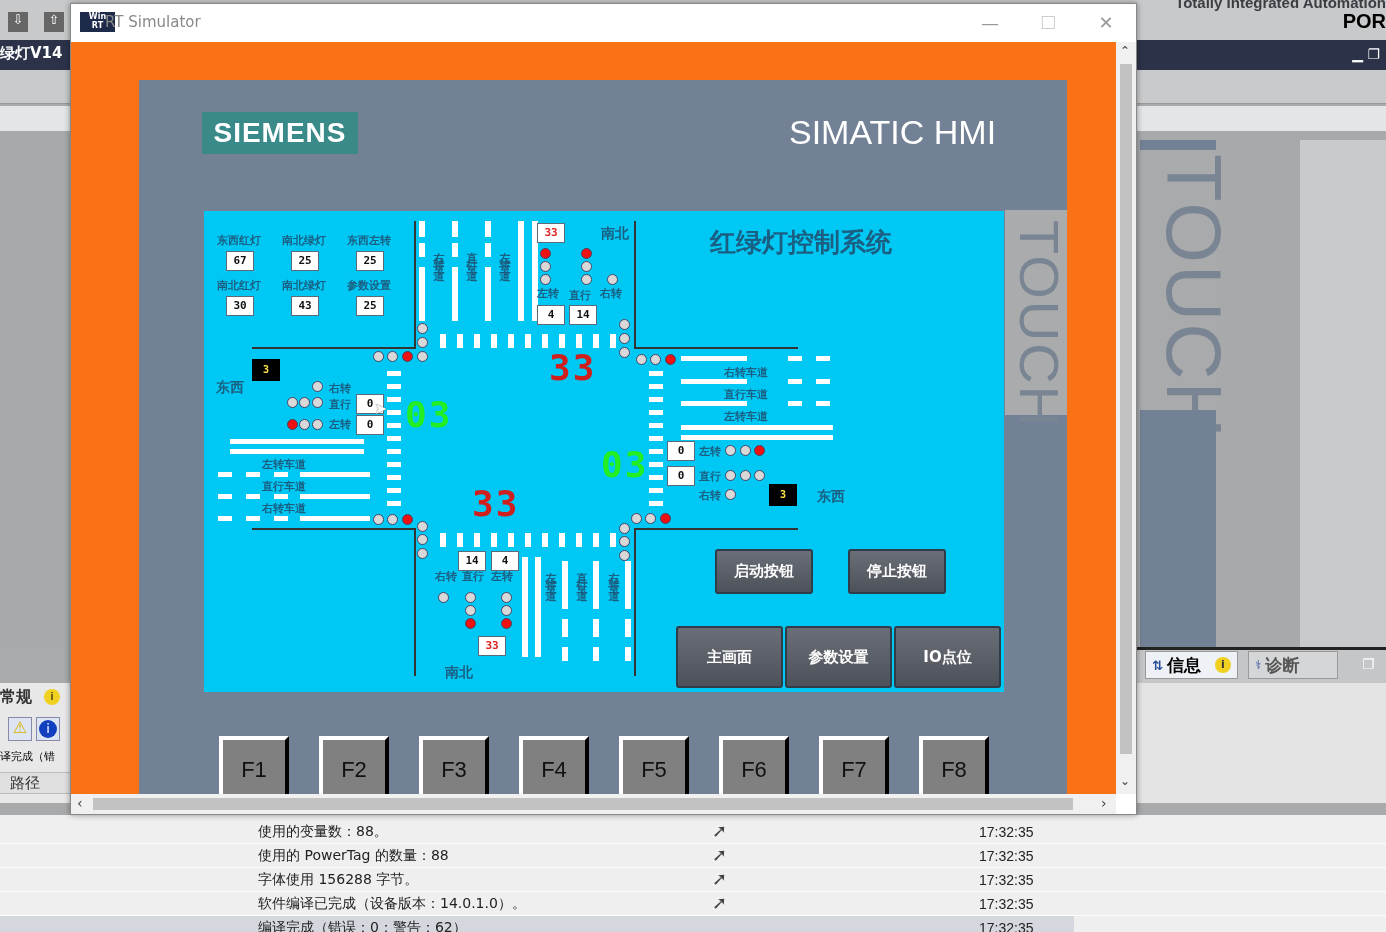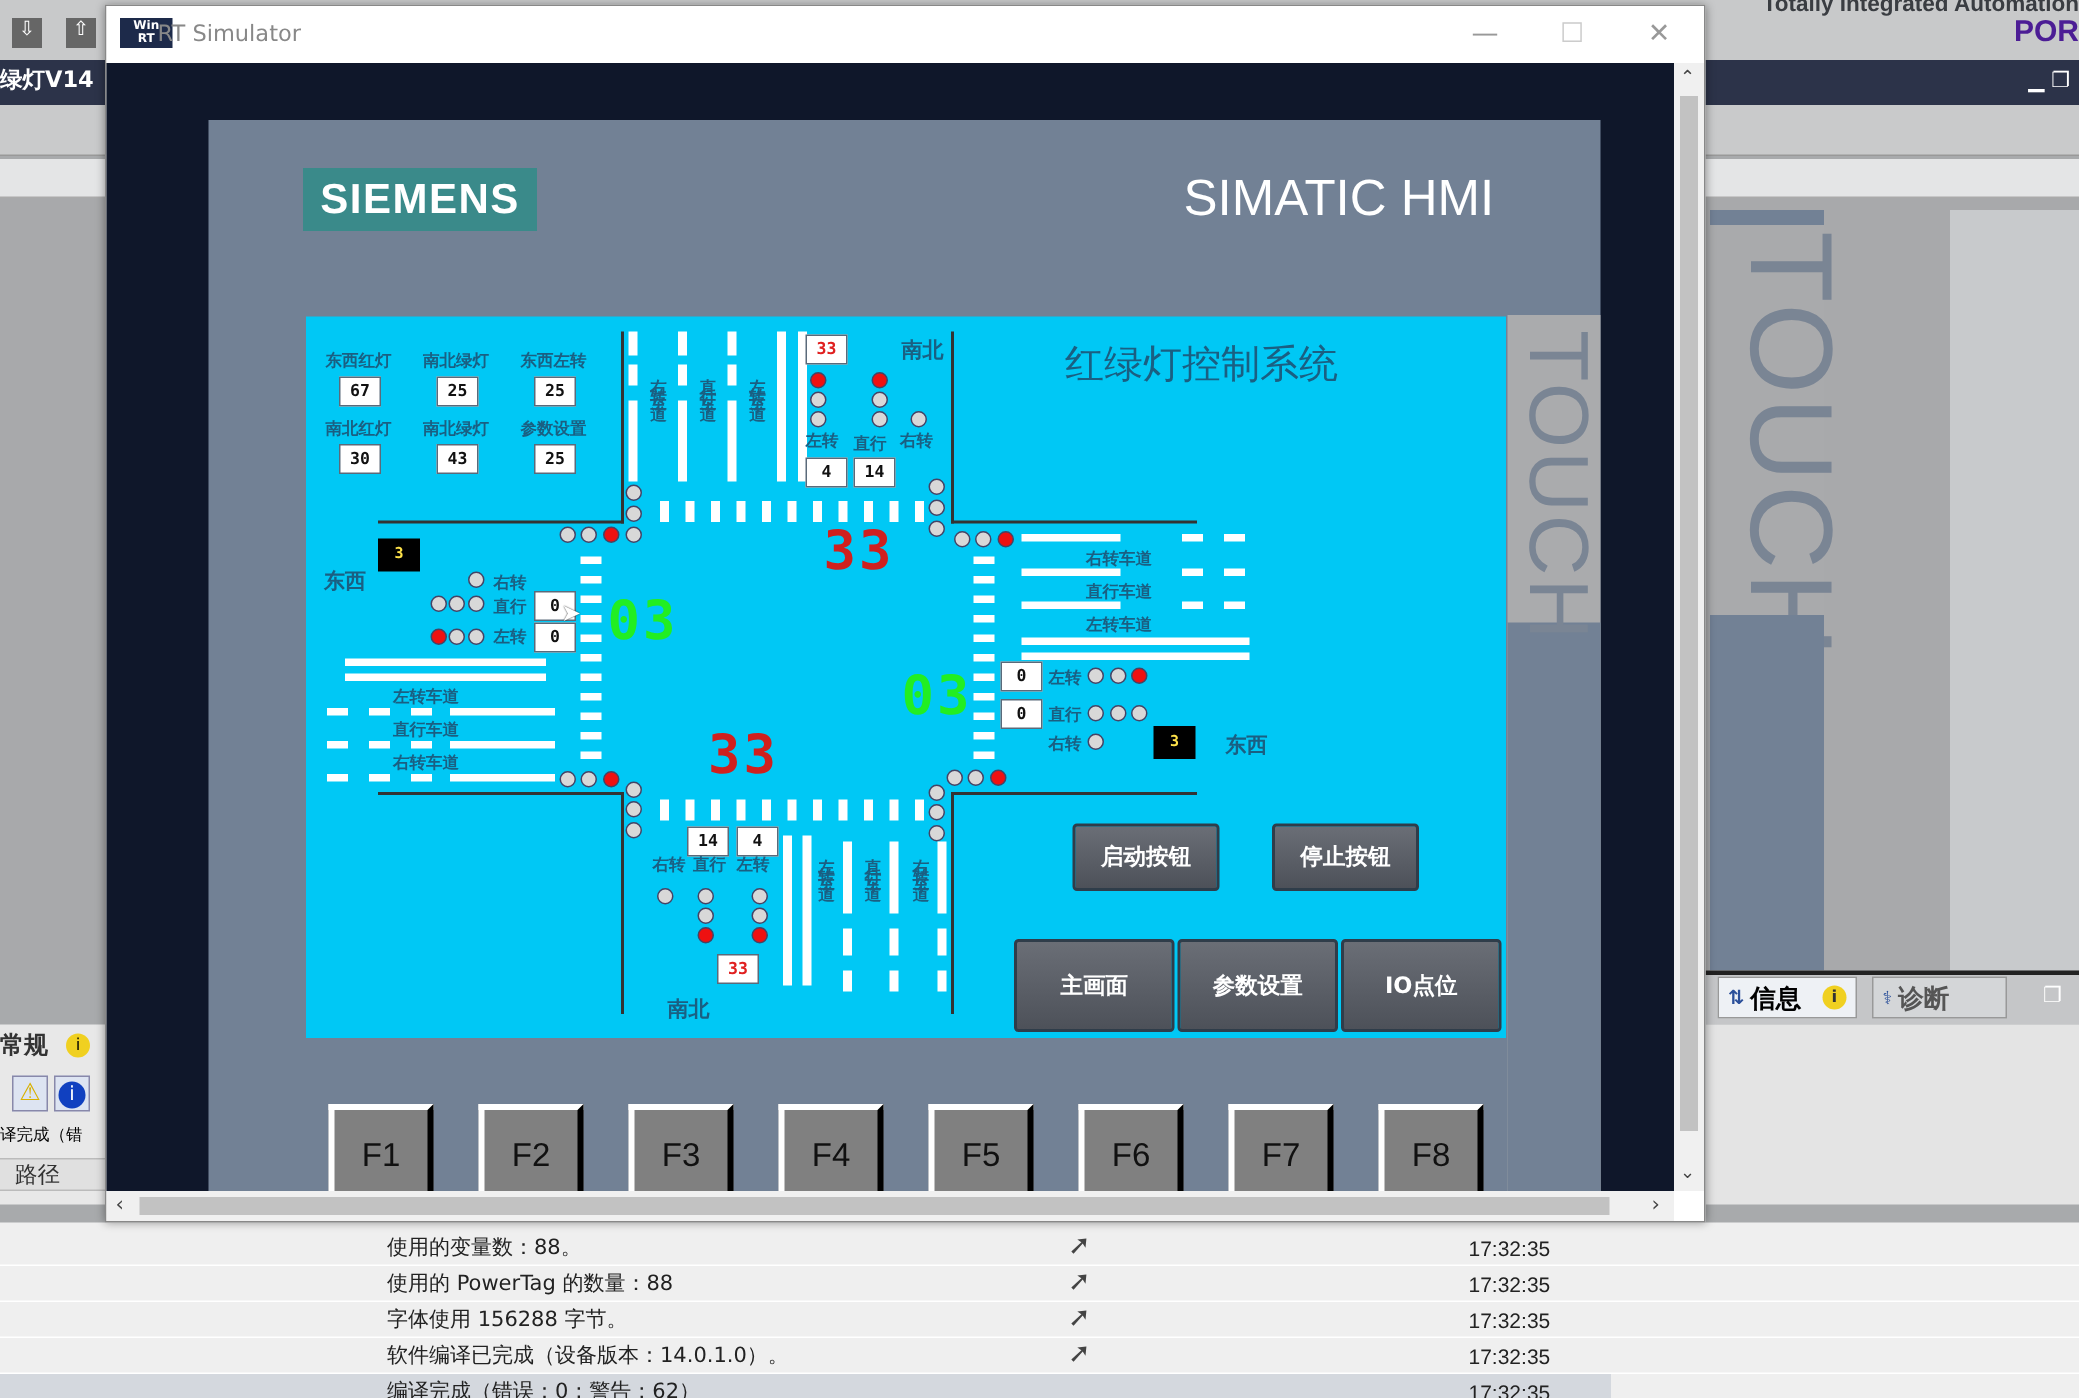--- a/index.html
+++ b/index.html
@@ -1,21 +1,21 @@
 <!DOCTYPE html>
 <html><head>
 <meta charset="utf-8">
 <style>
 *{box-sizing:border-box;margin:0;padding:0}
 body{width:1386px;height:932px;position:relative;overflow:hidden;background:#a8aaac;font-family:"DejaVu Sans",sans-serif}
 .abs{position:absolute}
 
 #tia-top{left:0;top:0;width:1386px;height:40px;background:#c8c9ca}
 #tia-title-r{right:0;top:-6px;font:bold 15px "Liberation Sans",sans-serif;color:#3a3d42;white-space:nowrap}
-#tia-portal{right:0;top:10px;font:bold 20px "Liberation Sans",sans-serif;color:#4c1d95}
+#tia-portal{right:0;top:10px;font:bold 20px "Liberation Sans",sans-serif;color:#000000}
 #tia-navbar{left:0;top:40px;width:1386px;height:30px;background:#2c3349}
 #tia-proj{left:0;top:44px;color:#fff;font-size:15px;font-weight:bold;white-space:nowrap}
 #tia-winbtns{right:6px;top:46px;color:#fff;font-size:14px}
 #tia-bar2{left:0;top:70px;width:1386px;height:34px;background:#c9cacb;border-bottom:1px solid #999}
 #tia-bar3{left:0;top:106px;width:1386px;height:26px;background:#e4e5e6;border-bottom:1px solid #aaa}
 #tia-canvas-l{left:0;top:132px;width:70px;height:515px;background:#a8a9ab}
 #tia-canvas-r{left:1137px;top:132px;width:249px;height:515px;background:#a8a9ab}
 #tia-touch-bg{left:1140px;top:140px;width:76px;height:507px;background:#a9aaac}
 .touchtxt{writing-mode:vertical-rl;font-family:"Liberation Sans",sans-serif;color:#7a8594;letter-spacing:2px}
 #tia-right-strip{left:1300px;top:140px;width:86px;height:507px;background:#c8cacc}
@@ -28,21 +28,21 @@
 .logrow.sel{background:#d4d8de}
 .logmsg{position:absolute;left:258px;top:3px;white-space:nowrap}
 .logarrow{position:absolute;left:712px;top:0px;font-size:18px;color:#444;font-weight:bold}
 .logtime{position:absolute;left:979px;top:4px;font-family:"Liberation Sans",sans-serif}
 
 #rt-win{left:70px;top:3px;width:1067px;height:812px;background:#fff;border:1px solid #888;box-shadow:0 0 6px rgba(0,0,0,.4)}
 #rt-titlebar{left:0;top:0;width:1065px;height:38px;background:#fff}
 #rt-icon{left:9px;top:8px;width:35px;height:20px;background:#1d2a4a;color:#fff;font-size:8px;line-height:9px;text-align:center;font-weight:bold}
 #rt-title{left:34px;top:9px;font:15px "DejaVu Sans",sans-serif;color:#888}
 .wbtn{top:4px;width:46px;height:30px;text-align:center;font-size:18px;color:#999;line-height:30px}
-#rt-client{left:0;top:38px;width:1045px;height:752px;background:#0f172a}
+#rt-client{left:0;top:38px;width:1045px;height:752px;background:#f97316}
 #rt-vscroll{left:1045px;top:38px;width:20px;height:752px;background:#f0f0f0}
 #rt-vthumb{left:1049px;top:60px;width:12px;height:690px;background:#c2c2c2}
 #rt-hscroll{left:0;top:790px;width:1045px;height:20px;background:#f0f0f0}
 #rt-hthumb{left:22px;top:794px;width:980px;height:12px;background:#c2c2c2}
 
 #hmi{left:68px;top:38px;width:928px;height:724px;background:#728195}
 #siemens{left:63px;top:32px;width:156px;height:42px;background:#3a8a8a;color:#fff;font:bold 28px "Liberation Sans",sans-serif;text-align:center;line-height:42px;letter-spacing:1px}
 #simatic{left:650px;top:33px;color:#fff;font:34px "Liberation Sans",sans-serif;white-space:nowrap}
 #touch-side{left:866px;top:130px;width:62px;height:600px;background:#aaabad}
 #touch-block2{left:866px;top:335px;width:62px;height:395px;background:#728195}
@@ -157,21 +157,21 @@
         <div class="num" style="left:87px;top:40px">25</div>
         <div class="lbl" style="left:143px;top:22px">东西左转</div>
         <div class="num" style="left:152px;top:40px">25</div>
         <div class="lbl" style="left:13px;top:67px">南北红灯</div>
         <div class="num" style="left:22px;top:85px">30</div>
         <div class="lbl" style="left:78px;top:67px">南北绿灯</div>
         <div class="num" style="left:87px;top:85px">43</div>
         <div class="lbl" style="left:143px;top:67px">参数设置</div>
         <div class="num" style="left:152px;top:85px">25</div>
 
-        <div class="abs" style="left:506px;top:14px;font-size:26px;font-weight:normal;color:#1a5f82;white-space:nowrap">红绿灯控制系统</div>
+        <div class="abs" style="left:506px;top:14px;font-size:26px;font-weight:bold;color:#1a5f82;white-space:nowrap">红绿灯控制系统</div>
 
         <div class="dline" style="left:210px;top:10px;width:2px;height:128px"></div>
         <div class="dline" style="left:48px;top:136px;width:164px;height:2px"></div>
         <div class="dline" style="left:430px;top:10px;width:2px;height:128px"></div>
         <div class="dline" style="left:430px;top:136px;width:164px;height:2px"></div>
         <div class="dline" style="left:48px;top:317px;width:164px;height:2px"></div>
         <div class="dline" style="left:210px;top:317px;width:2px;height:148px"></div>
         <div class="dline" style="left:430px;top:317px;width:164px;height:2px"></div>
         <div class="dline" style="left:430px;top:317px;width:2px;height:148px"></div>
 

